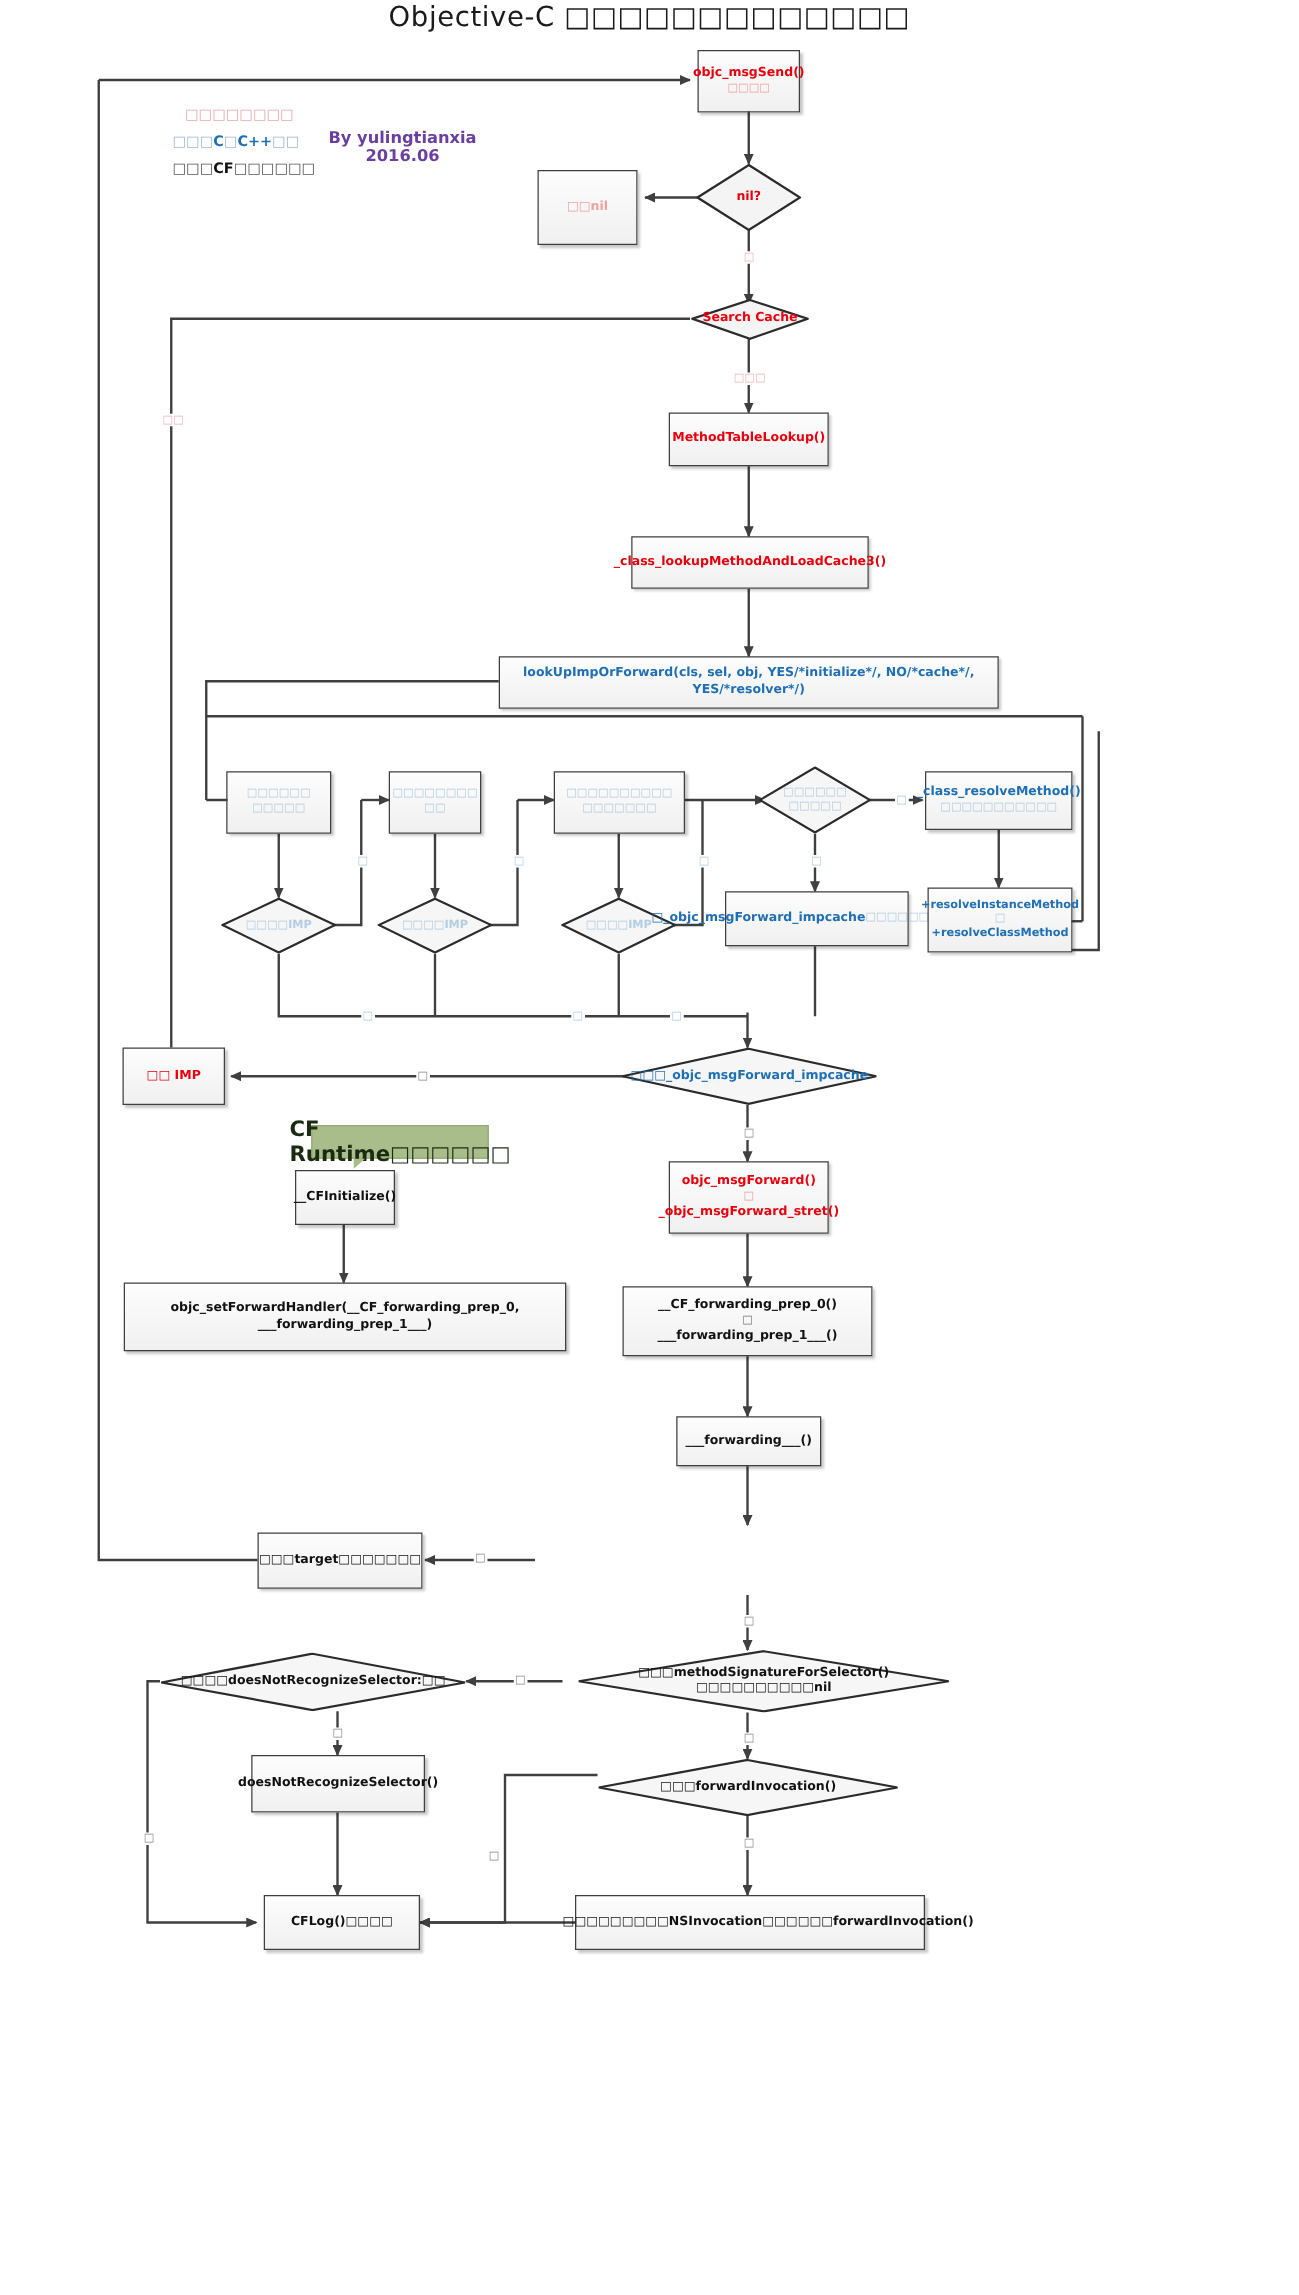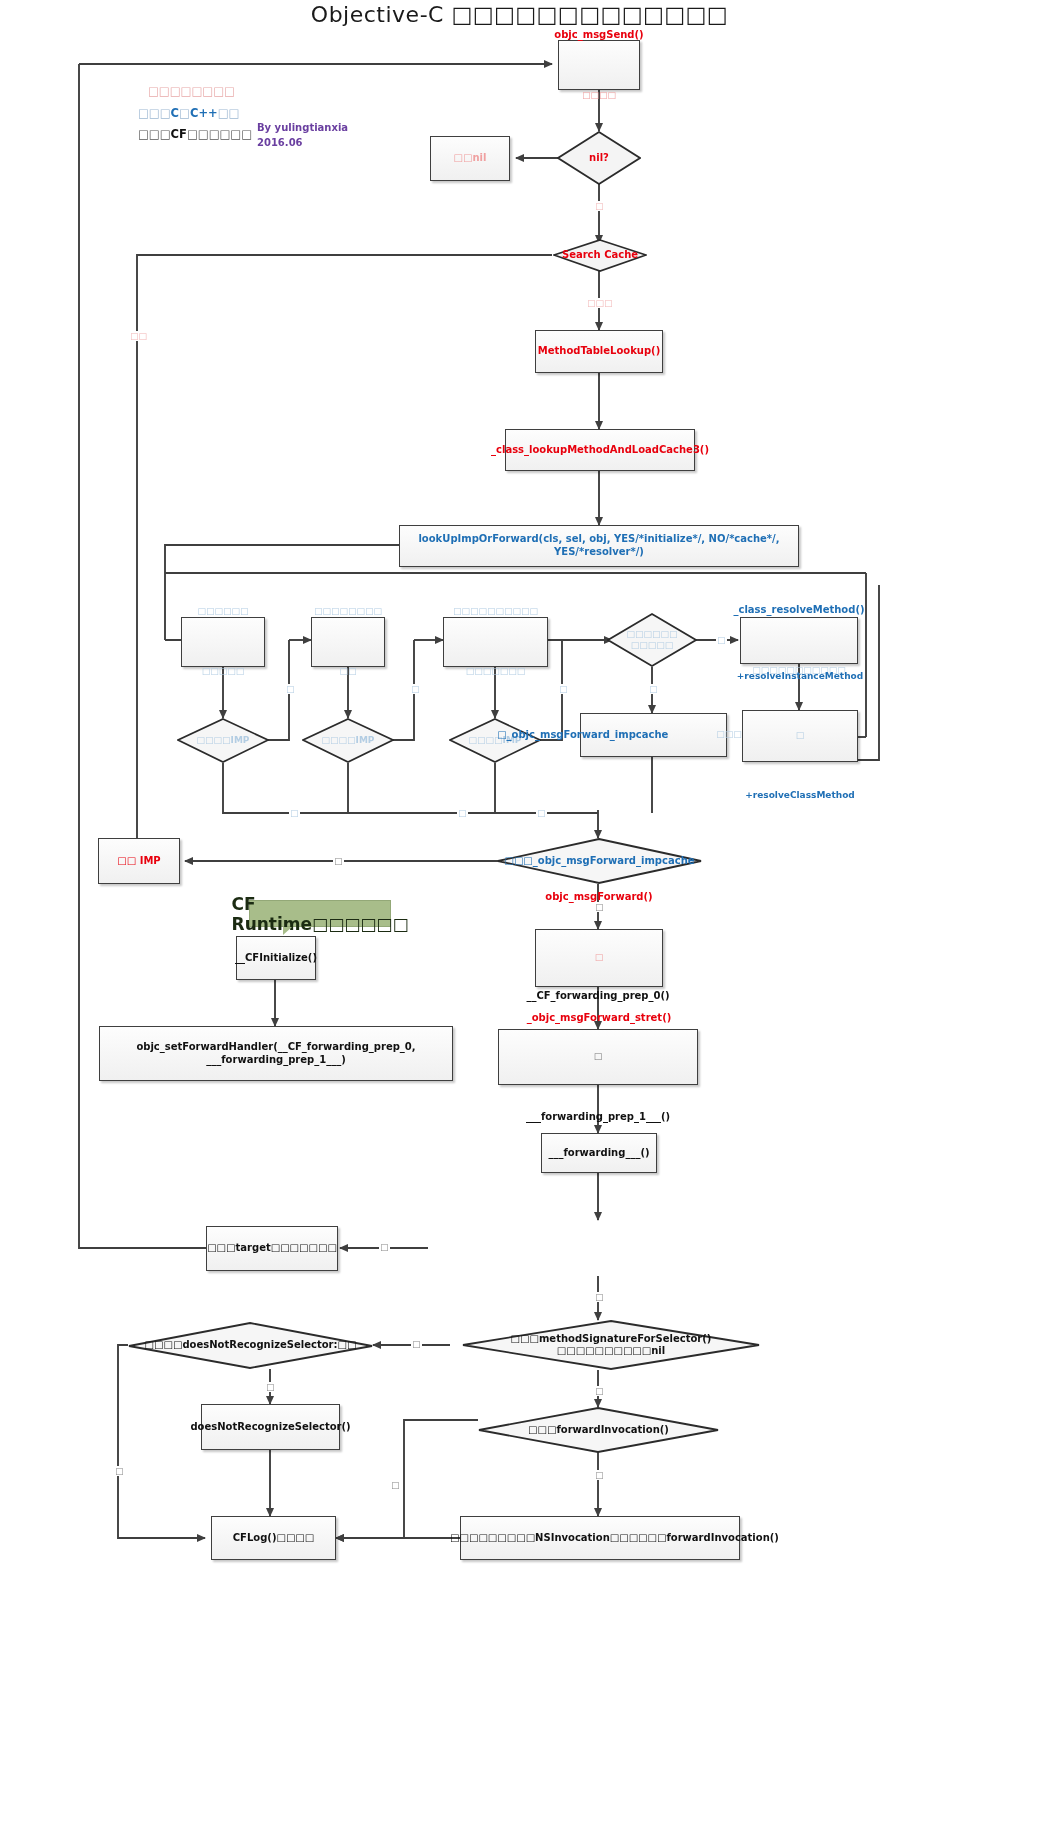--- a/index.html
+++ b/index.html
@@ -12,30 +12,30 @@
   .title{position:absolute;left:0;top:2px;width:1039px;text-align:center;
          font-size:22px;color:#1a1a1a;letter-spacing:.5px;font-weight:400;}
 
   
   .legend{position:absolute;font-size:11.5px;font-weight:bold;white-space:nowrap;}
   .lg1{left:148px;top:84px;color:#e8a9a9;}
   .lg2{left:138px;top:106px;color:#9db8d2;}
   .lg2 b{color:#1f6fb5;}
   .lg3{left:138px;top:127px;color:#555;}
   .lg3 b{color:#111;}
-  .byline{position:absolute;left:257px;top:120px;width:130px;
-          font-size:10px;font-weight:bold;color:#6a3fa0;line-height:15px;}
+  .byline{position:absolute;left:257px;top:103px;width:130px;text-align:center;
+          font-size:13px;font-weight:bold;color:#6a3fa0;line-height:15px;}
 
   
   .node{position:absolute;box-sizing:border-box;display:flex;
         align-items:center;justify-content:center;text-align:center;}
   .box{border:1.6px solid #3f3f3f;
        background:linear-gradient(to bottom,#fdfdfd 0%,#f0f0f0 100%);
        box-shadow:2px 2px 2px rgba(0,0,0,.22);
-       line-height:1.28;padding:2px 4px;gap:48px;}
+       line-height:1.28;padding:2px 4px;}
   .dia{background:transparent;}
   .dia .dtxt{position:relative;z-index:3;line-height:1.25;padding:0 6px;}
   .dia svg{position:absolute;left:0;top:0;z-index:1;}
 
   .t-red{color:#e8000d;font-weight:bold;}
   .t-redpale{color:#f0a0a0;font-weight:bold;}
   .t-blue{color:#1f6fb5;font-weight:bold;}
   .t-bluepale{color:#b3cde3;font-weight:bold;}
   .t-dark{color:#111;font-weight:bold;}
   .t-darkpale{color:#777;font-weight:bold;}
@@ -184,21 +184,21 @@
     <div class="t-redpale fs9">□□□□</div>
   </div>
 
   <div class="node dia" style="left:557px;top:131px;width:84px;height:54px;">
     <svg width="84" height="54">
         <polygon points="42,1 83,27 42,53 1,27" fill="#f4f4f4" stroke="#2b2b2b" stroke-width="1.8"></polygon>
       </svg>
     <div class="dtxt t-red fs10">nil?</div>
   </div>
 
-  <div class="node box" style="left:430px;top:136px;width:80px;height:45px;">
+  <div class="node box" style="left:430px;top:136px;width:80px;height:60px;">
     <div class="t-redpale fs10">□□nil</div>
   </div>
 
   <div class="node dia" style="left:553px;top:239px;width:94px;height:33px;">
     <svg width="94" height="33">
         <polygon points="47,1 93,16 47,32 1,16" fill="#f4f4f4" stroke="#2b2b2b" stroke-width="1.8"></polygon>
       </svg>
     <div class="dtxt t-red fs10">Search Cache</div>
   </div>
 

